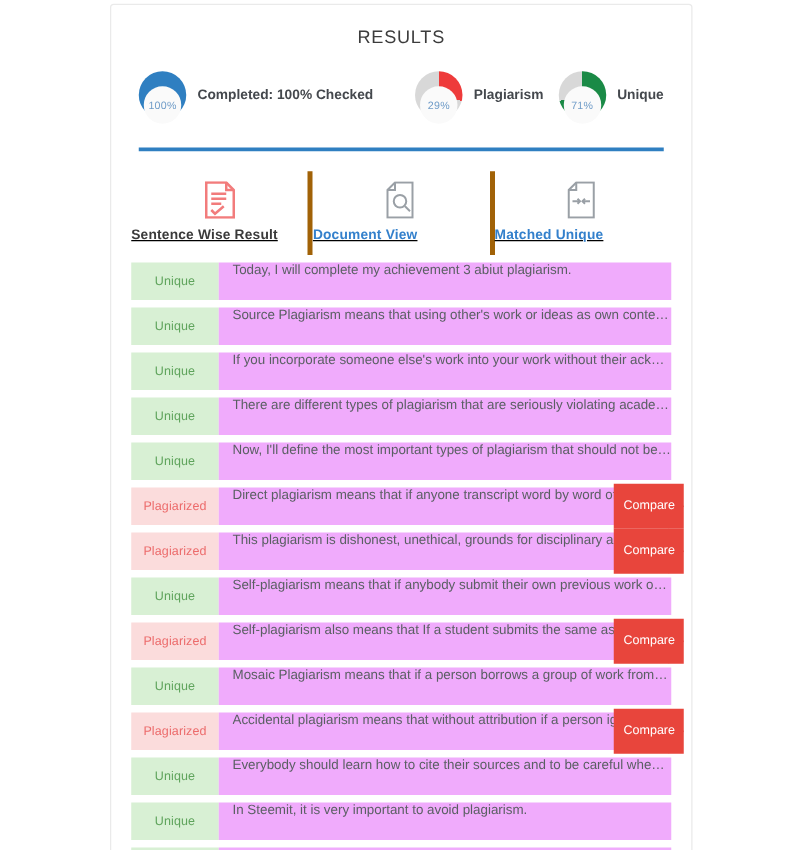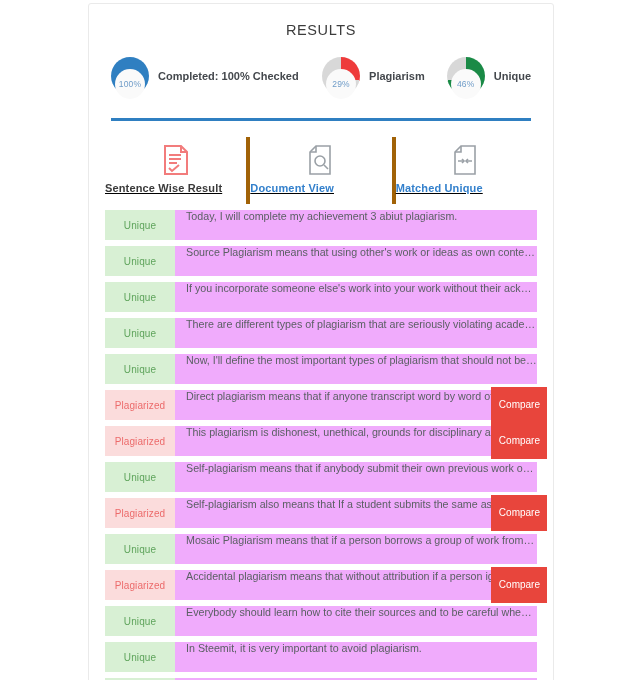--- a/index.html
+++ b/index.html
@@ -61,21 +61,21 @@
     align-items: center;
     flex: 0 0 auto;
   }
 
   .summary-spacer { flex: 1 1 auto; }
 
   .summary-right {
     display: flex;
     align-items: flex-end;
     flex: 0 0 auto;
-    gap: 10px;
+    gap: 0px;
   }
 
   .stat {
     display: flex;
     align-items: center;
   }
   .stat + .stat { margin-left: 12px; }
 
   .donut {
     position: relative;
@@ -254,21 +254,21 @@
               <div class="hole">
                 <span class="pct">29%</span>
               </div>
             </div>
             <div class="stat-label plain">Plagiarism</div>
           </div>
 
           <div class="stat">
             <div class="donut" id="donut-unique" style="background: conic-gradient(rgb(26, 138, 70) 0deg, rgb(26, 138, 70) 255.6deg, rgb(216, 216, 216) 255.6deg, rgb(216, 216, 216) 360deg);">
               <div class="hole">
-                <span class="pct">46%</span>
+                <span class="pct">71%</span>
               </div>
             </div>
             <div class="stat-label plain">Unique</div>
           </div>
 
         </div>
       </div>
 
       <div class="blue-rule"></div>
 

